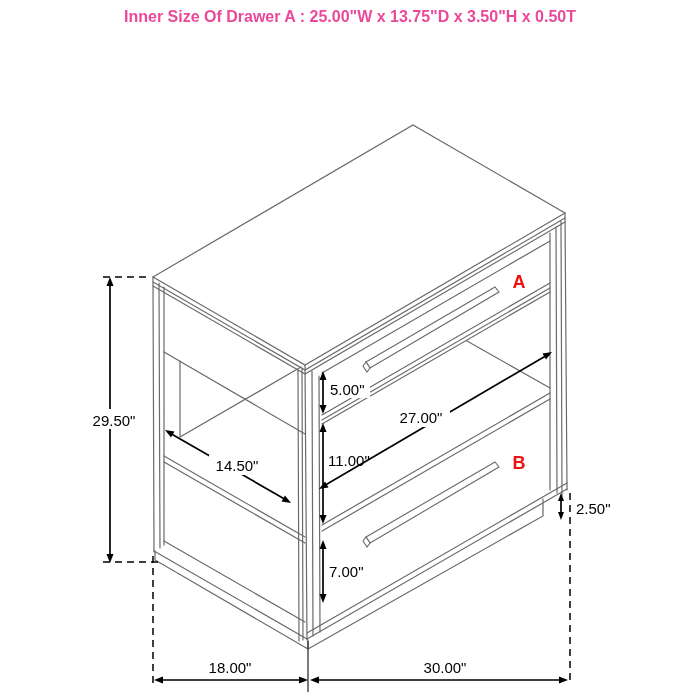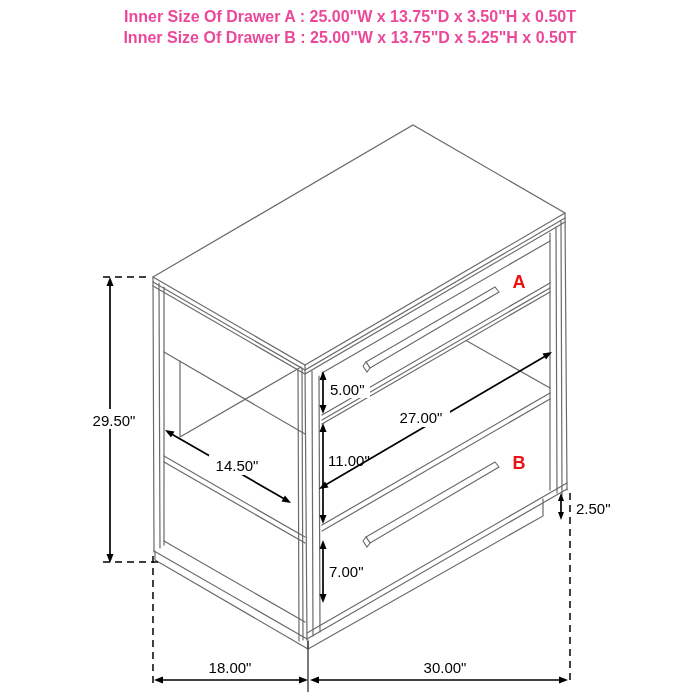--- a/index.html
+++ b/index.html
@@ -26,21 +26,20 @@
   .lblbg{fill:var(--bg);stroke:none;}
   .mk{font-family:"Liberation Sans",sans-serif;font-size:18px;font-weight:bold;fill:var(--mk);}
 </style>
 </head>
 <body>
 
 <div class="canvas">
 
   <div class="header">
     <p>Inner Size Of Drawer A : 25.00"W x 13.75"D x 3.50"H x 0.50T</p>
-    <p>Inner Size Of Drawer B : 25.00"W x 13.75"D x 5.25"H x 0.50T</p>
   </div>
 
   <svg width="700" height="700" viewBox="0 0 700 700">
 
     <g>
       <path class="cab" d="M153,277 L413,125 L565,213 L305,365 Z"></path>
       <path class="cab" d="M153,282 L305,370 L565,218 M153,286 L305,374 L565,222"></path>
     </g>
 
     <g>

